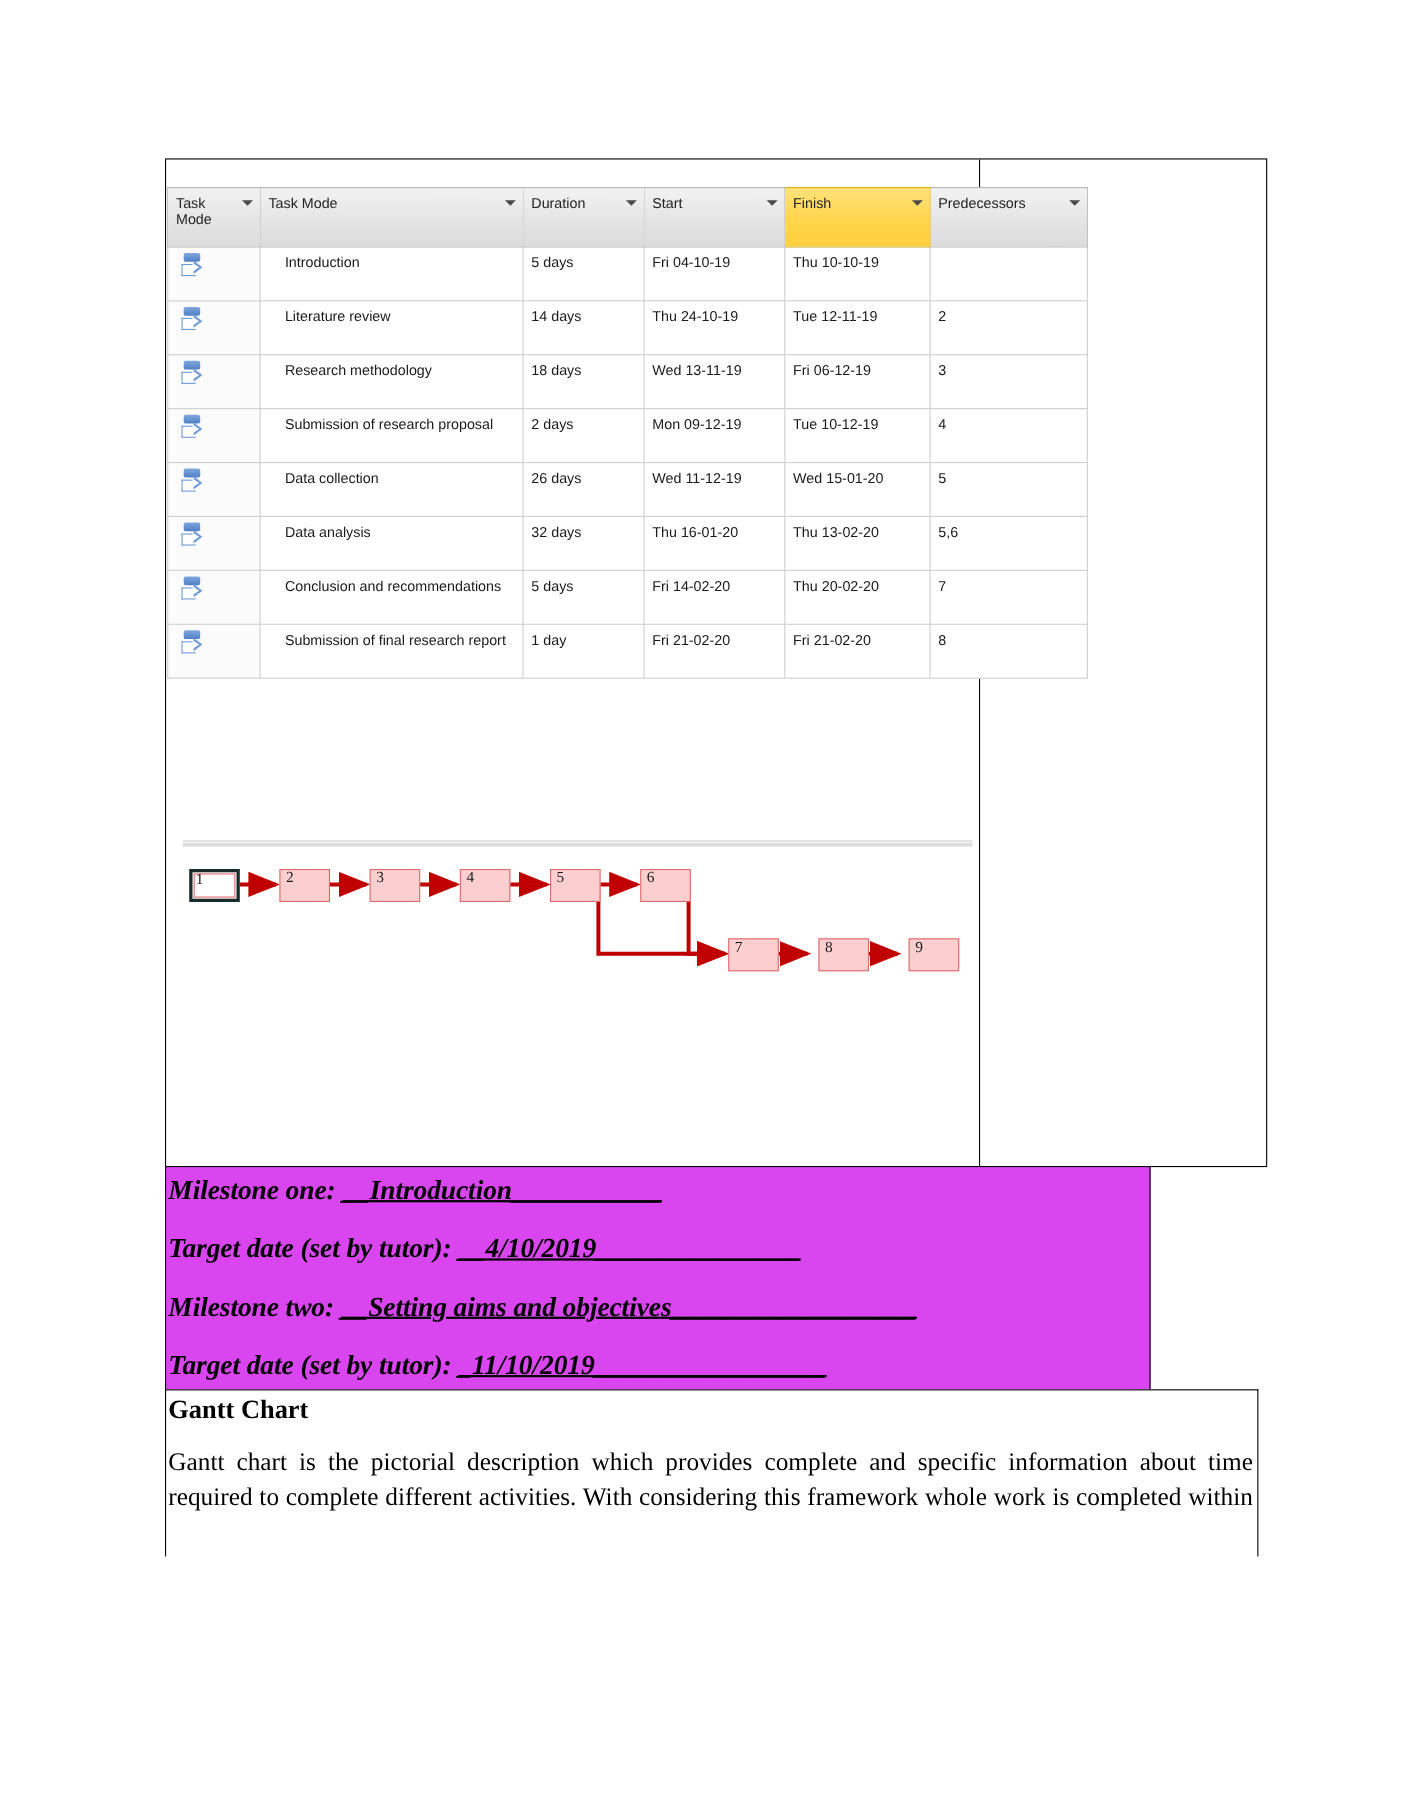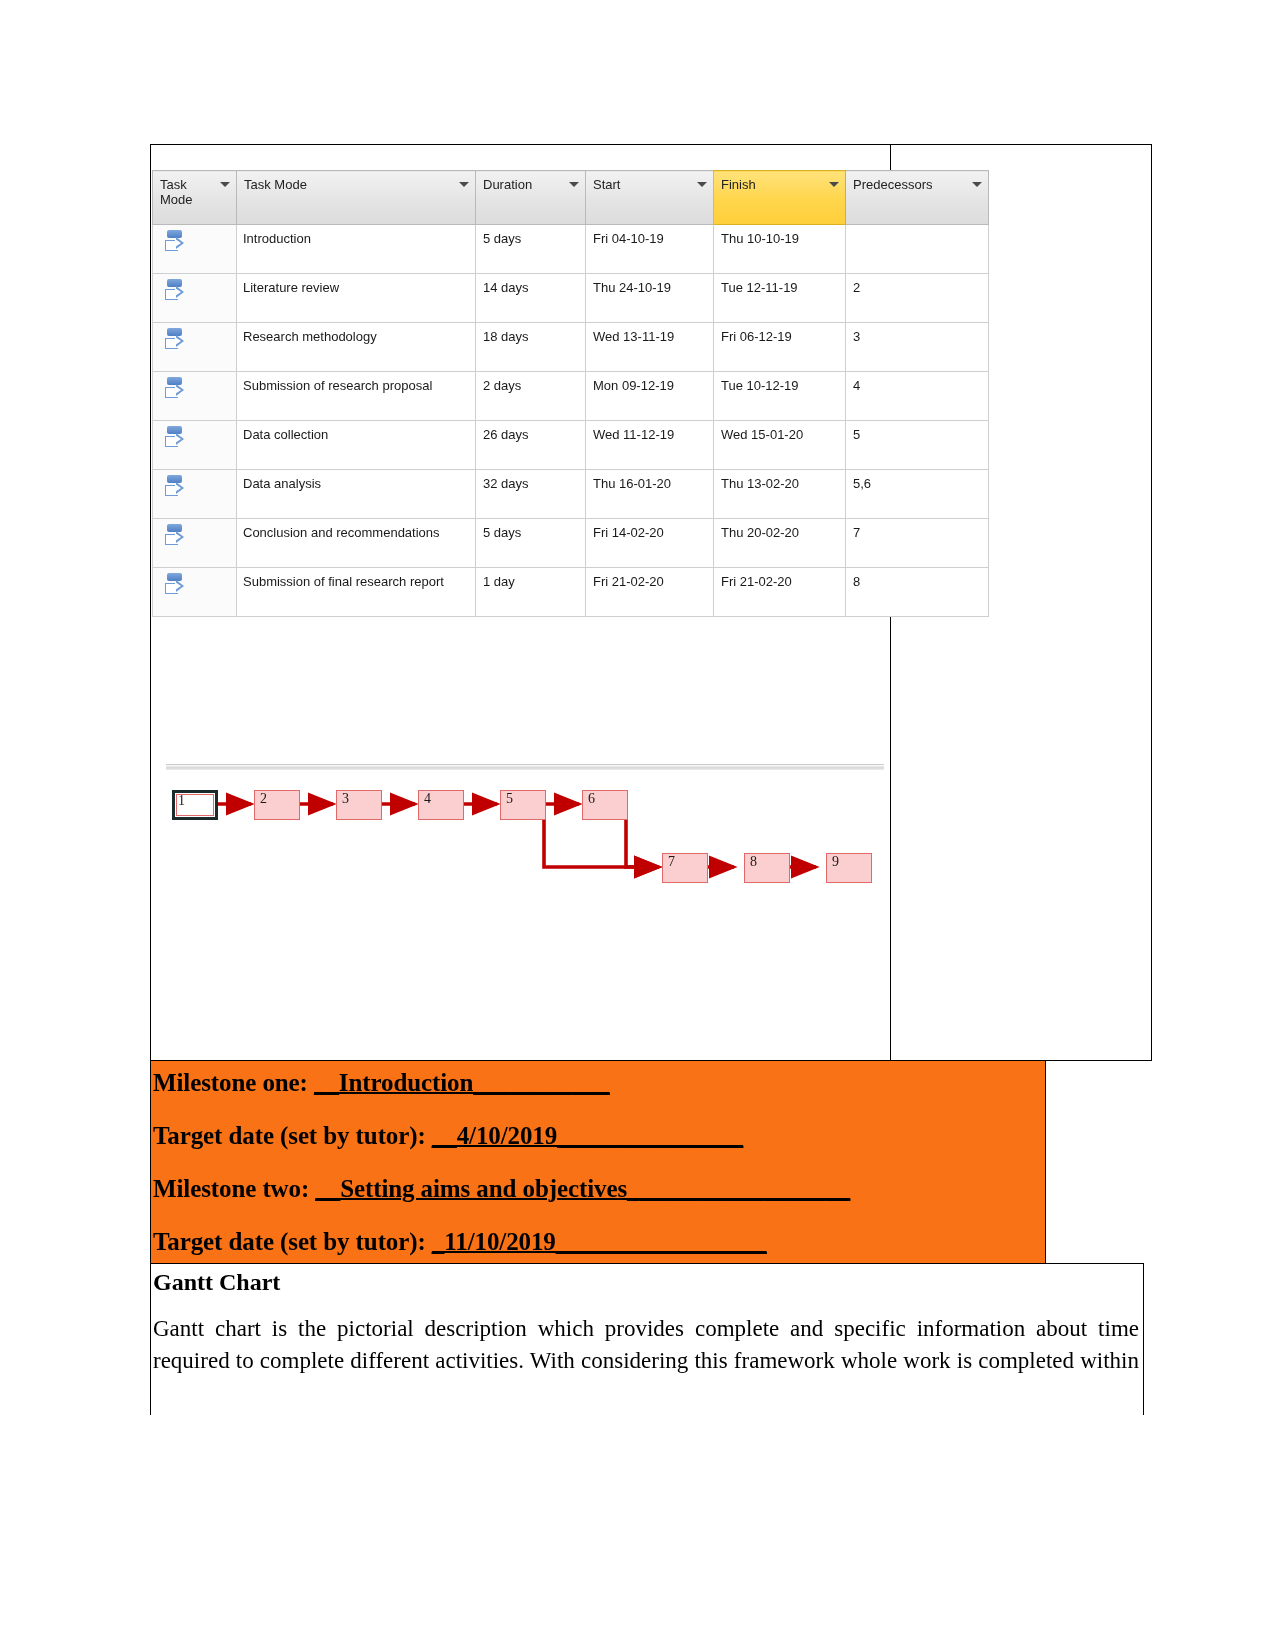--- a/index.html
+++ b/index.html
@@ -85,21 +85,21 @@
   .col-start  { width: 128px; }
   .col-finish { width: 132px; }
   .col-pred   { width: 143px; }
 
   .project-table tbody tr { height: 49px; }
   .project-table tbody td.mode-cell {
     background: #fbfbfb;
     border-right: 1px solid #cfcfcf;
     padding: 5px 0 0 12px;
   }
-  .project-table tbody td.name-cell { padding-left: 6px; }
+  .project-table tbody td.name-cell { padding-left: 22px; }
 
   
   .mode-icon { display: block; width: 26px; height: 30px; position: relative; }
   .mode-icon .bar {
     position: absolute; left: 2px; top: 0;
     width: 15px; height: 8px;
     background: linear-gradient(to bottom,#7fa8dd,#4f7fc4);
     border-radius: 2px;
   }
   .mode-icon .arr {
@@ -173,21 +173,22 @@
   .milestone-block {
     position: absolute;
     left: 150px;
     top: 1060px;
     width: 896px;
     border-left: 1px solid #000;
     border-right: 1px solid #000;
     border-top: 1px solid #000;
     box-sizing: border-box;
     padding: 9px 4px 10px 2px;
-    background: #f97316;
+    background: #d946ef;
+    font-style: italic;
   }
   .ms-line {
     font-family: "Liberation Serif", serif;
     font-weight: bold;
     font-size: 25px;
     color: #000;
     line-height: 1.0;
     margin: 0 0 28px 0;
     white-space: nowrap;
     letter-spacing: -0.1px;

